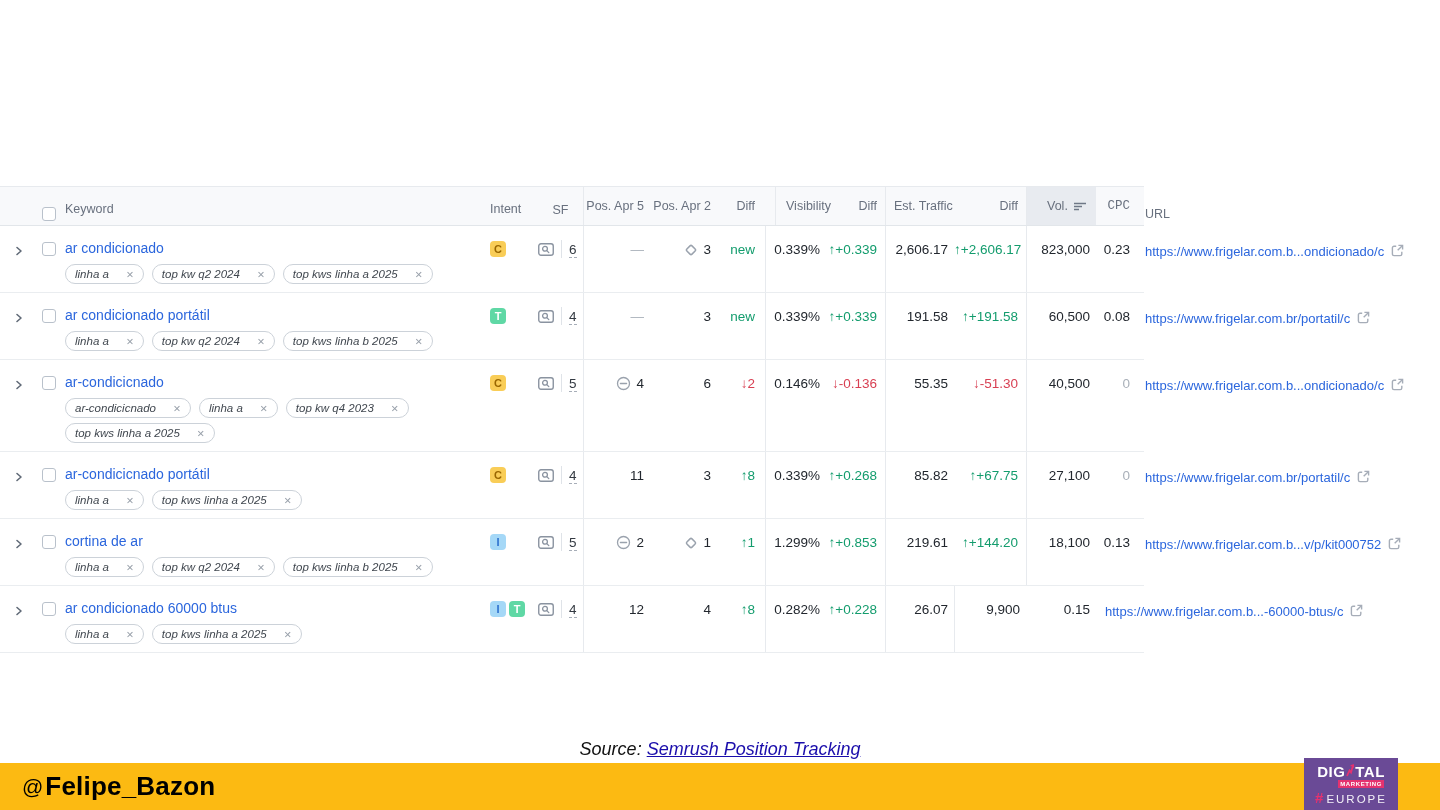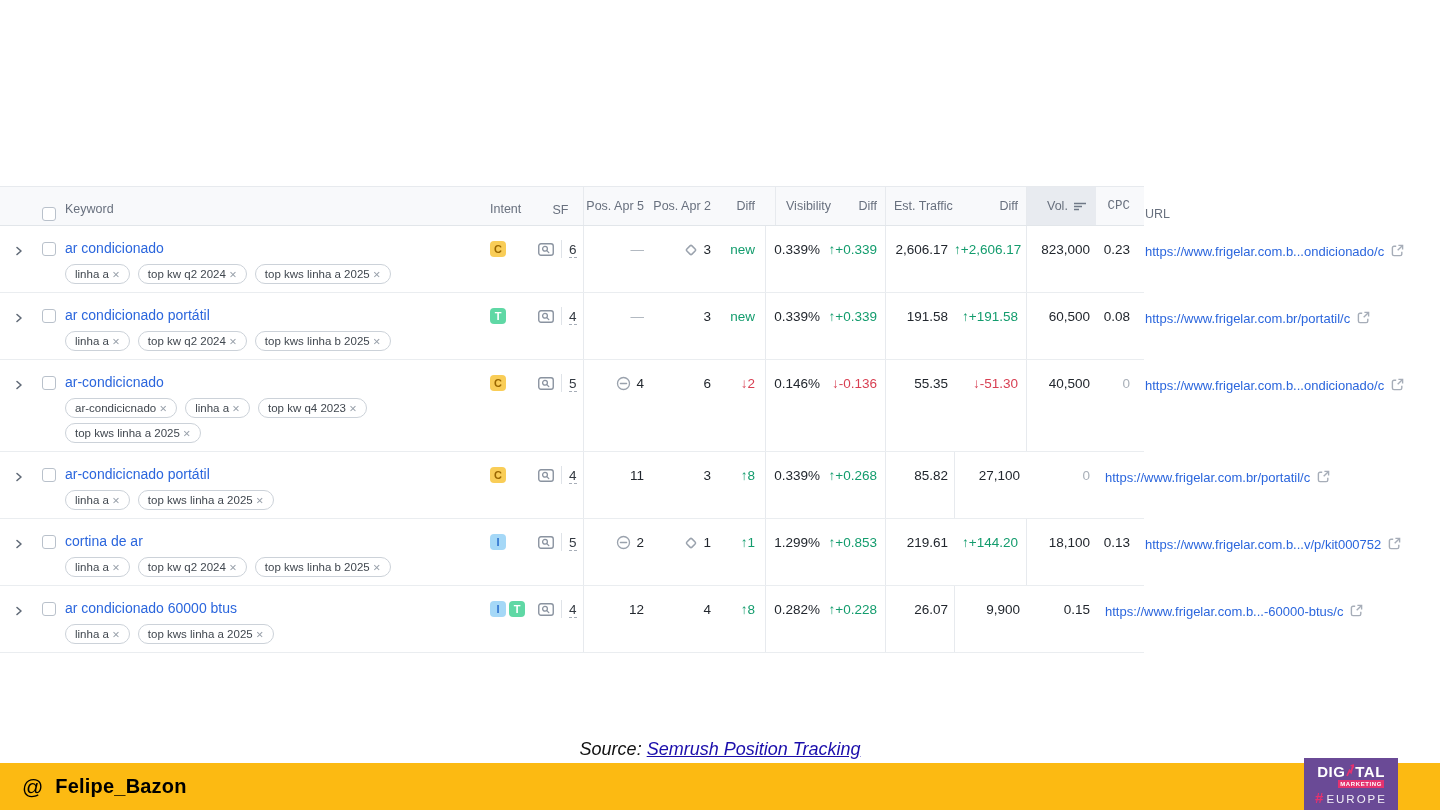--- a/index.html
+++ b/index.html
@@ -32,22 +32,22 @@
 
   .cell{white-space:nowrap;}
   .c-expand{display:flex;justify-content:center;padding-top:16px;}
   .chev{width:10px;height:10px;display:inline-block;cursor:pointer;}
   .c-check{display:flex;justify-content:center;padding-top:16px;}
   .checkbox{width:14px;height:14px;border:1.5px solid #b9c1cb;border-radius:3px;background:#fff;display:inline-block;box-sizing:border-box;cursor:pointer;}
 
   .c-keyword{padding:13px 10px 8px 5px;white-space:normal;}
   .kw{font-size:14px;color:#2b66dd;text-decoration:none;cursor:pointer;display:inline-block;line-height:18px;}
   .tags{display:flex;flex-wrap:wrap;column-gap:8px;row-gap:5px;margin-top:7px;}
-  .tag{display:inline-flex;align-items:center;gap:3px;border:1px solid #ccd2d9;border-radius:10px;
-    padding:2.5px 9px;font-size:11.5px;color:#40474f;line-height:13px;background:#fff;}
+  .tag{display:inline-flex;align-items:center;gap:17px;border:1px solid #ccd2d9;border-radius:10px;
+    padding:2.5px 9px;font-size:11.5px;color:#40474f;line-height:13px;background:#fff;font-style:italic;}
   .tag-x{color:#99a1ab;font-size:9.5px;cursor:pointer;}
 
   .c-intent{display:flex;gap:3px;padding-top:15px;padding-left:6px;align-items:flex-start;}
   .badge{width:16px;height:16px;border-radius:4px;font-size:11px;font-weight:700;
     display:inline-flex;align-items:center;justify-content:center;}
   .badge-C{background:#f9cd57;color:#9a6700;}
   .badge-T{background:#5fd8a5;color:#ffffff;}
   .badge-I{background:#a5d8f7;color:#2e71cf;}
 
   .c-sf{display:flex;align-items:flex-start;gap:7px;padding-top:16px;padding-left:8px;}
@@ -79,21 +79,21 @@
 
   
   .source{position:absolute;top:739px;left:0;width:100%;text-align:center;
     font-size:18px;font-style:italic;color:#111;}
   .source a{color:#1a0dab;text-decoration:underline;cursor:pointer;font-style:italic;}
 
   
   .footer{position:absolute;left:0;bottom:0;width:1440px;height:47px;background:#fcba12;display:flex;align-items:center;}
   .handle{margin-left:22px;display:flex;align-items:center;gap:2px;color:#000;}
   .handle-at{font-size:21px;font-weight:400;}
-  .handle-name{font-size:20px;font-weight:700;letter-spacing:.2px;margin-left:10px;}
+  .handle-name{font-size:26px;font-weight:700;letter-spacing:.2px;}
 
   .logo-box{position:absolute;right:42px;bottom:0;width:94px;height:52px;background:#6a4a96;
     display:flex;flex-direction:column;align-items:center;justify-content:center;padding-top:2px;box-sizing:border-box;}
   .logo-l1{display:flex;align-items:center;gap:1px;color:#fff;font-weight:700;font-size:15px;letter-spacing:.5px;line-height:15px;}
   .logo-l2{align-self:flex-end;margin:1px 14px 0 0;background:#e5326f;color:#fff;font-size:6px;font-weight:700;
     letter-spacing:.6px;padding:1px 2px;line-height:6px;}
   .logo-l3{display:flex;align-items:baseline;gap:3px;margin-top:1px;}
   .logo-hash{color:#e5326f;font-size:15px;font-weight:700;}
   .logo-europe{color:rgba(255,255,255,.93);font-size:11.5px;font-weight:400;letter-spacing:2px;}
 </style>
@@ -435,20 +435,21 @@
     </div>
     <div class="cell c-pos2 num">
       <span class="pos-wrap">
               <span class="val">3</span>
             </span>
     </div>
     <div class="cell c-diff num"><span class="val up">↑8</span></div>
     <div class="cell c-vis num sep"><span class="val">0.339%</span></div>
     <div class="cell c-visdiff num"><span class="val up">↑+0.268</span></div>
     <div class="cell c-traffic num sep"><span class="val">85.82</span></div>
+    <div class="cell c-trafficdiff num"><span class="val up">↑+67.75</span></div>
     <div class="cell c-vol num sep"><span class="val">27,100</span></div>
     <div class="cell c-cpc num"><span class="val muted">0</span></div>
     <div class="cell c-url">
       <a class="url">
         <span class="url-text">https://www.frigelar.com.br/portatil/c</span>
         <span>
           <svg width="13" height="13" viewBox="0 0 13 13">
                   <path d="M5.2 2.2H3A1.6 1.6 0 0 0 1.4 3.8V10A1.6 1.6 0 0 0 3 11.6h6.2A1.6 1.6 0 0 0 10.8 10V7.8" fill="none" stroke="#a6adb8" stroke-width="1.4"></path>
                   <path d="M7.4 1.4H11.6V5.6" fill="none" stroke="#a6adb8" stroke-width="1.4"></path>
                   <line x1="11.3" y1="1.7" x2="6.7" y2="6.3" stroke="#a6adb8" stroke-width="1.4"></line>

